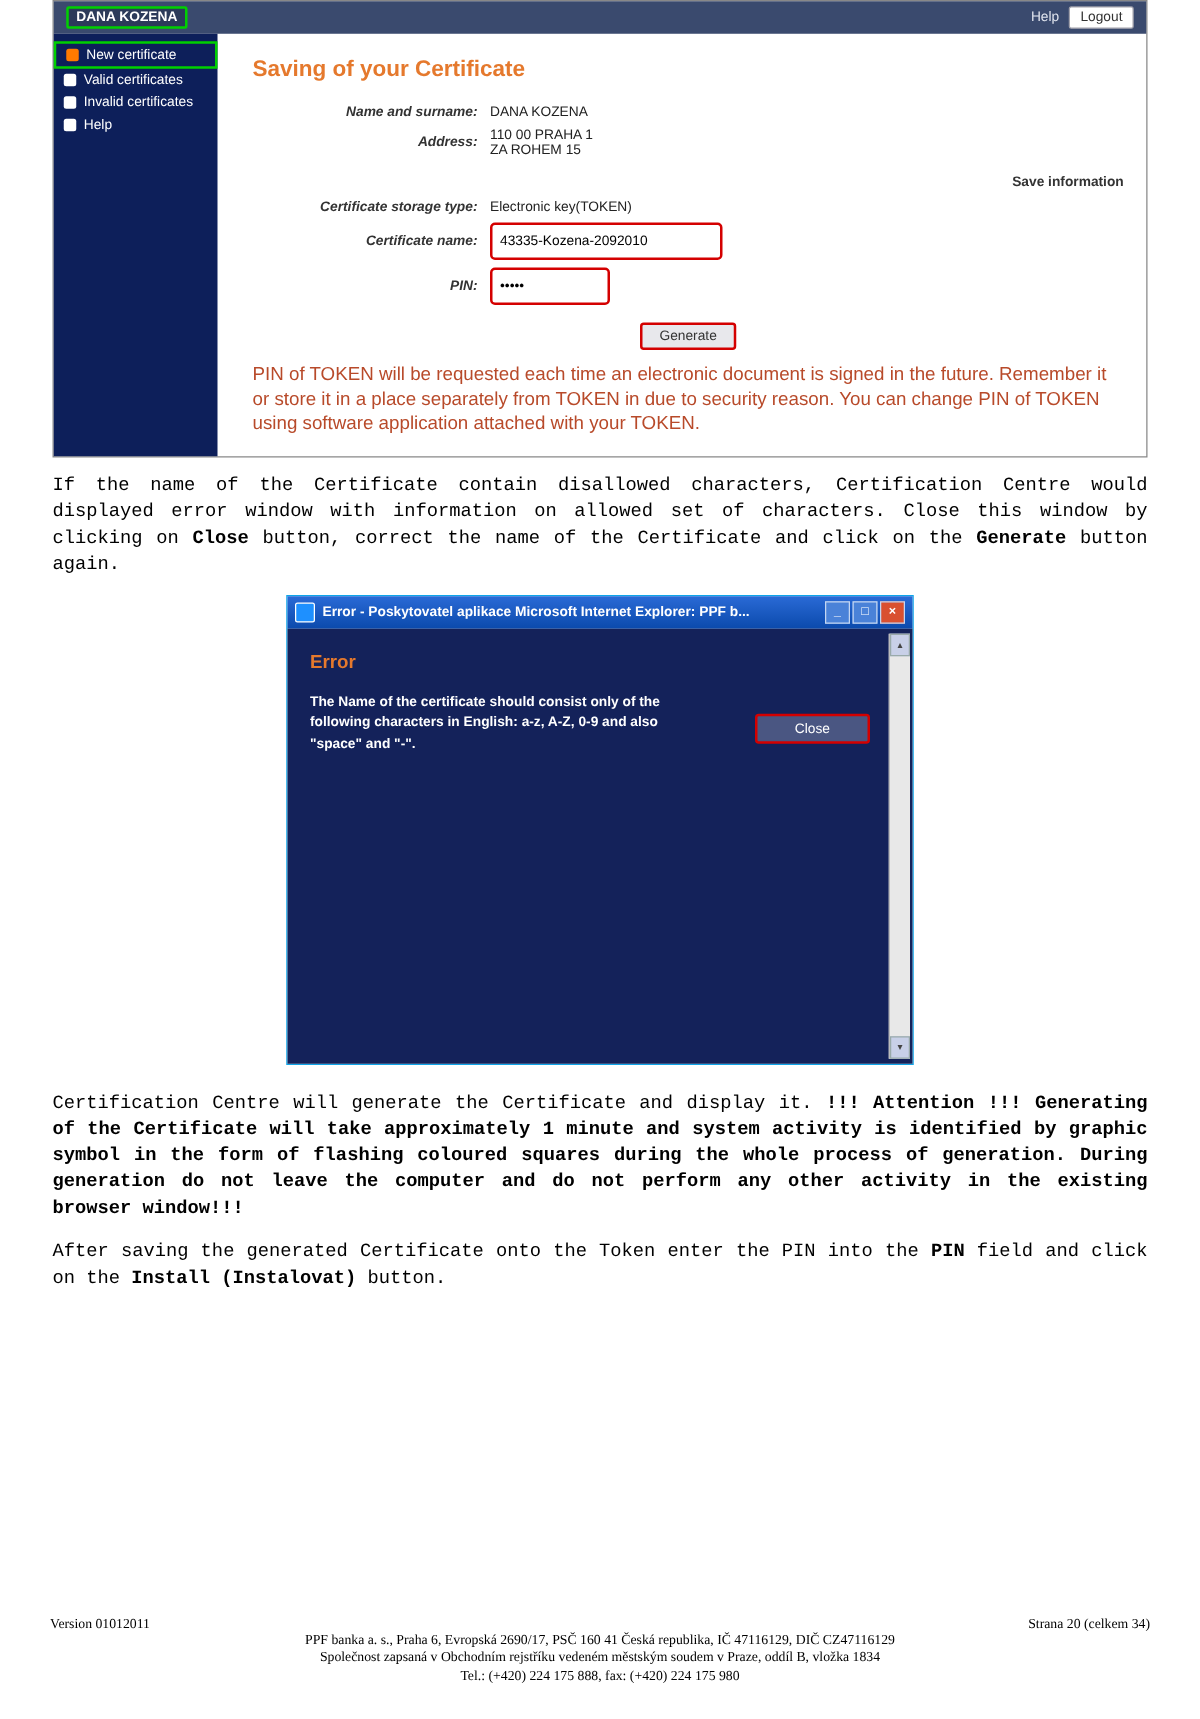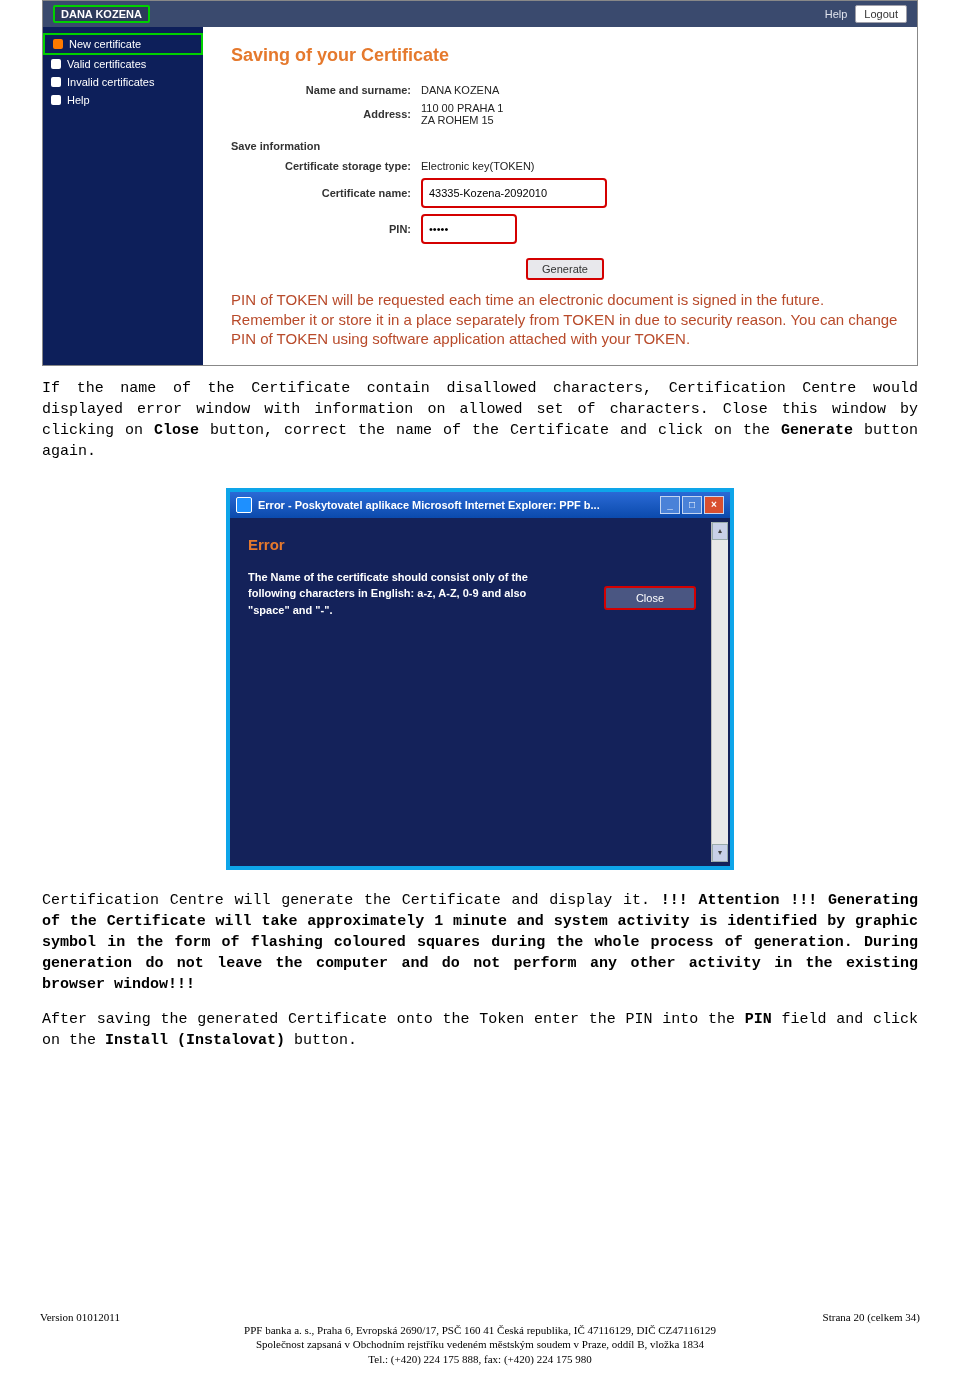--- a/index.html
+++ b/index.html
@@ -48,21 +48,21 @@
   .logout-btn {
     background: #ffffff;
     color: #333;
     border: 1px solid #a0a0aa;
     padding: 2px 8px;
     border-radius: 2px;
     font-size: 11px;
   }
   .shot1-body { display: flex; }
   .sidebar {
-    width: 160px;
+    width: 131px;
     background: #0d1f5a;
     color: #fff;
     font-family: Arial, sans-serif;
     font-size: 11px;
     padding: 6px 0 200px;
   }
   .side-item {
     display: flex;
     align-items: center;
     gap: 6px;
@@ -80,23 +80,23 @@
     padding: 12px 18px 16px 28px;
     font-family: Arial, sans-serif;
   }
   .main h2 {
     color: #e5792d;
     font-size: 18px;
     margin: 6px 0 18px;
     font-weight: bold;
   }
   .formrow { display: flex; font-size: 11px; margin: 6px 0; align-items: center; }
-  .formlabel { width: 180px; text-align: right; padding-right: 10px; color: #333; font-weight: bold; }
+  .formlabel { width: 180px; text-align: right; padding-right: 10px; color: #333; font-weight: bold; font-style: italic; }
   .formval { color: #222; }
-  .section-head { font-size: 11px; color: #333; margin: 14px 0 8px; font-weight: bold; }
+  .section-head { font-size: 11px; color: #333; margin: 14px 0 8px; font-weight: bold; text-align: right; }
   .input-red {
     border: 2px solid #d40000;
     border-radius: 4px;
     padding: 7px 6px;
     font-size: 11px;
     width: 170px;
     background: #fff;
     font-family: Arial;
   }
   .input-red.pin { width: 80px; }
@@ -123,22 +123,21 @@
     margin: 10px 2px 14px;
     text-align: justify;
   }
   
   .shot2-wrap { text-align: center; margin: 12px 0 20px; }
   .modal {
     display: inline-block;
     width: 500px;
     text-align: left;
     font-family: Tahoma, Arial, sans-serif;
-    border: 4px solid #0ea5e9;
-    margin-top: 12px;
+    border: 1px solid #0ea5e9;
   }
   .modal-title {
     background: linear-gradient(#2a6ad6, #0b4aac);
     color: #fff;
     font-size: 11px;
     font-weight: bold;
     padding: 4px 6px;
     display: flex;
     align-items: center;
     justify-content: space-between;

